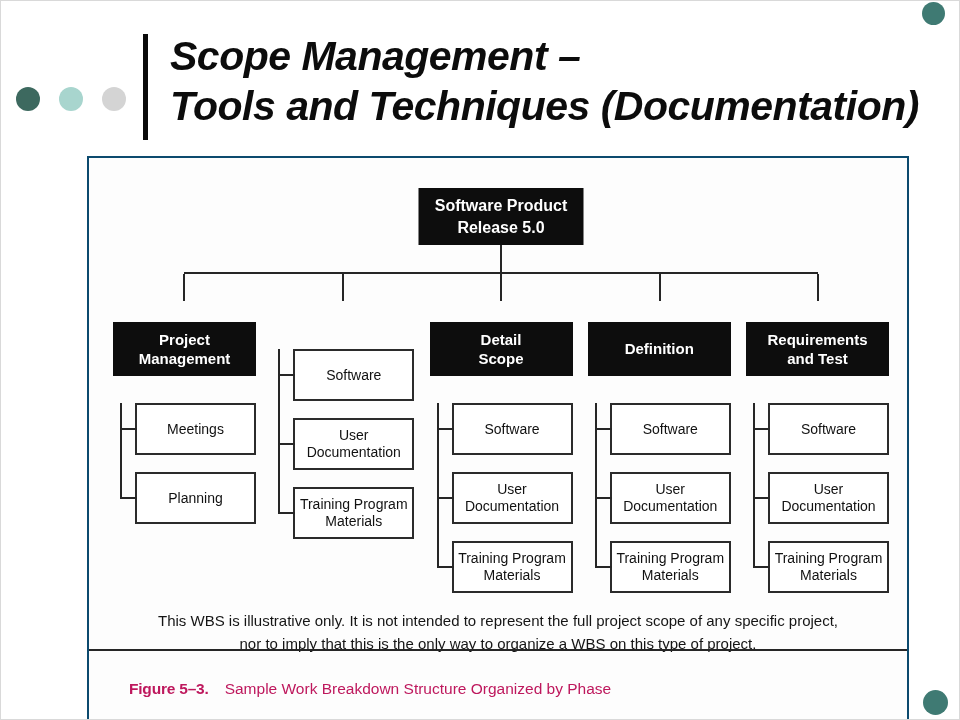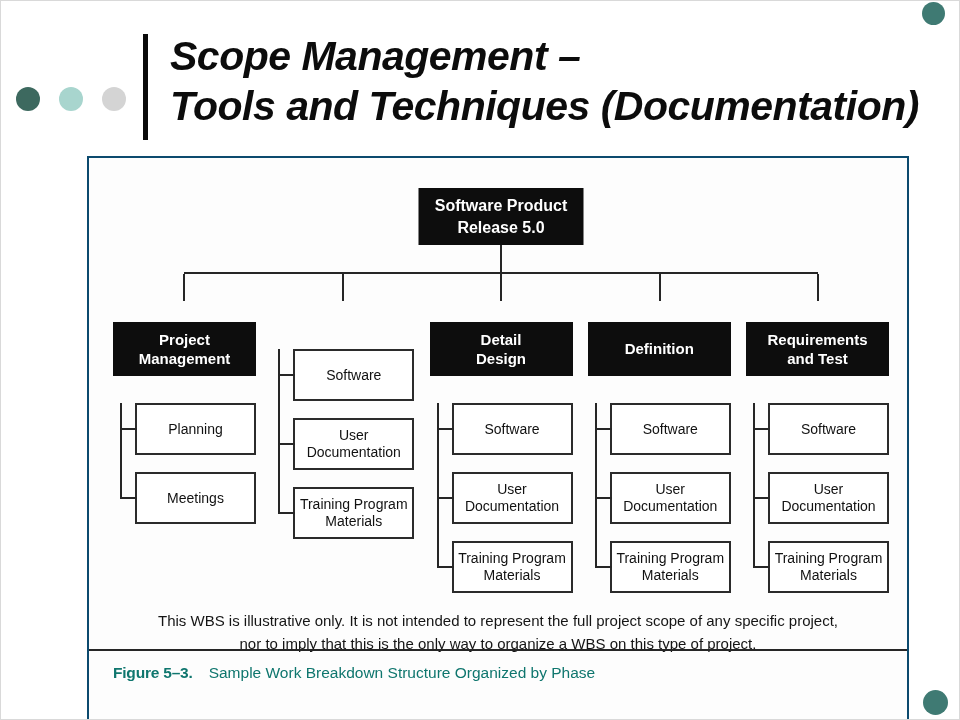--- a/index.html
+++ b/index.html
@@ -56,21 +56,21 @@
     display:flex;align-items:center;justify-content:center;
     font-size:14px;line-height:1.2;text-align:center;white-space:pre-line;
   }
   .child:first-of-type{margin-top:27px;}
   .child .stub{position:absolute;left:-17px;top:calc(50% - 1px);width:17px;height:2px;background:#262626;}
   .note{
     position:absolute;left:0;right:0;top:440px;margin:12px;
     font-size:15px;line-height:1.5;text-align:center;color:#151515;white-space:pre-line;
   }
   .divider{position:absolute;left:0;right:0;top:491px;height:2px;background:#262626;}
-  .caption{position:absolute;left:24px;top:506px;margin:0;font-size:15.5px;color:#0f766e;}
+  .caption{position:absolute;left:24px;top:506px;margin:16px;font-size:15.5px;color:#be185d;}
   .caption b{margin-right:16px;letter-spacing:-0.2px;}
 </style>
 </head>
 <body>
 
 <div class="slide">
 
   <span class="corner-dot tr" style="background: rgb(63, 122, 115);"></span>
   <span class="corner-dot br" style="background: rgb(63, 122, 115);"></span>
 
@@ -95,39 +95,39 @@
       <i class="s4"></i>
     </div>
 
     <div class="columns">
 
       <div class="col">
         <div class="phase">Project
 Management</div>
         <div class="children">
           <i class="spine"></i>
+          <div class="child">Meetings<i class="stub"></i></div>
           <div class="child">Planning<i class="stub"></i></div>
-          <div class="child">Meetings<i class="stub"></i></div>
         </div>
       </div>
 
       <div class="col">
         <div class="children">
           <i class="spine"></i>
           <div class="child">Software<i class="stub"></i></div>
           <div class="child">User
 Documentation<i class="stub"></i></div>
           <div class="child">Training Program
 Materials<i class="stub"></i></div>
         </div>
       </div>
 
       <div class="col">
         <div class="phase">Detail
-Design</div>
+Scope</div>
         <div class="children">
           <i class="spine"></i>
           <div class="child">Software<i class="stub"></i></div>
           <div class="child">User
 Documentation<i class="stub"></i></div>
           <div class="child">Training Program
 Materials<i class="stub"></i></div>
         </div>
       </div>
 

